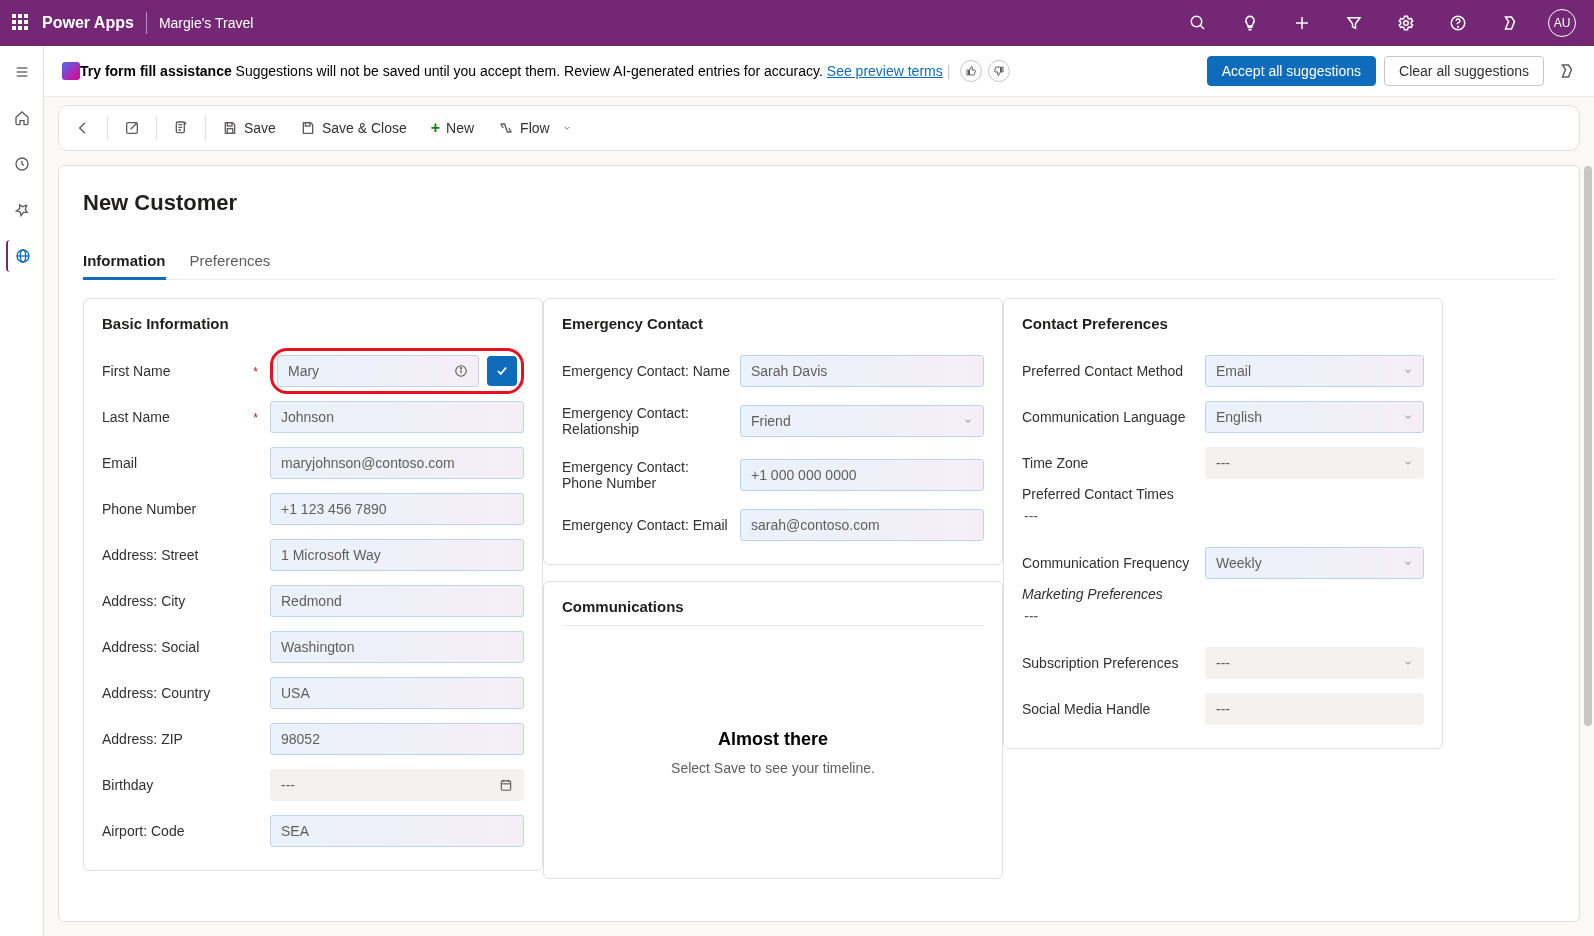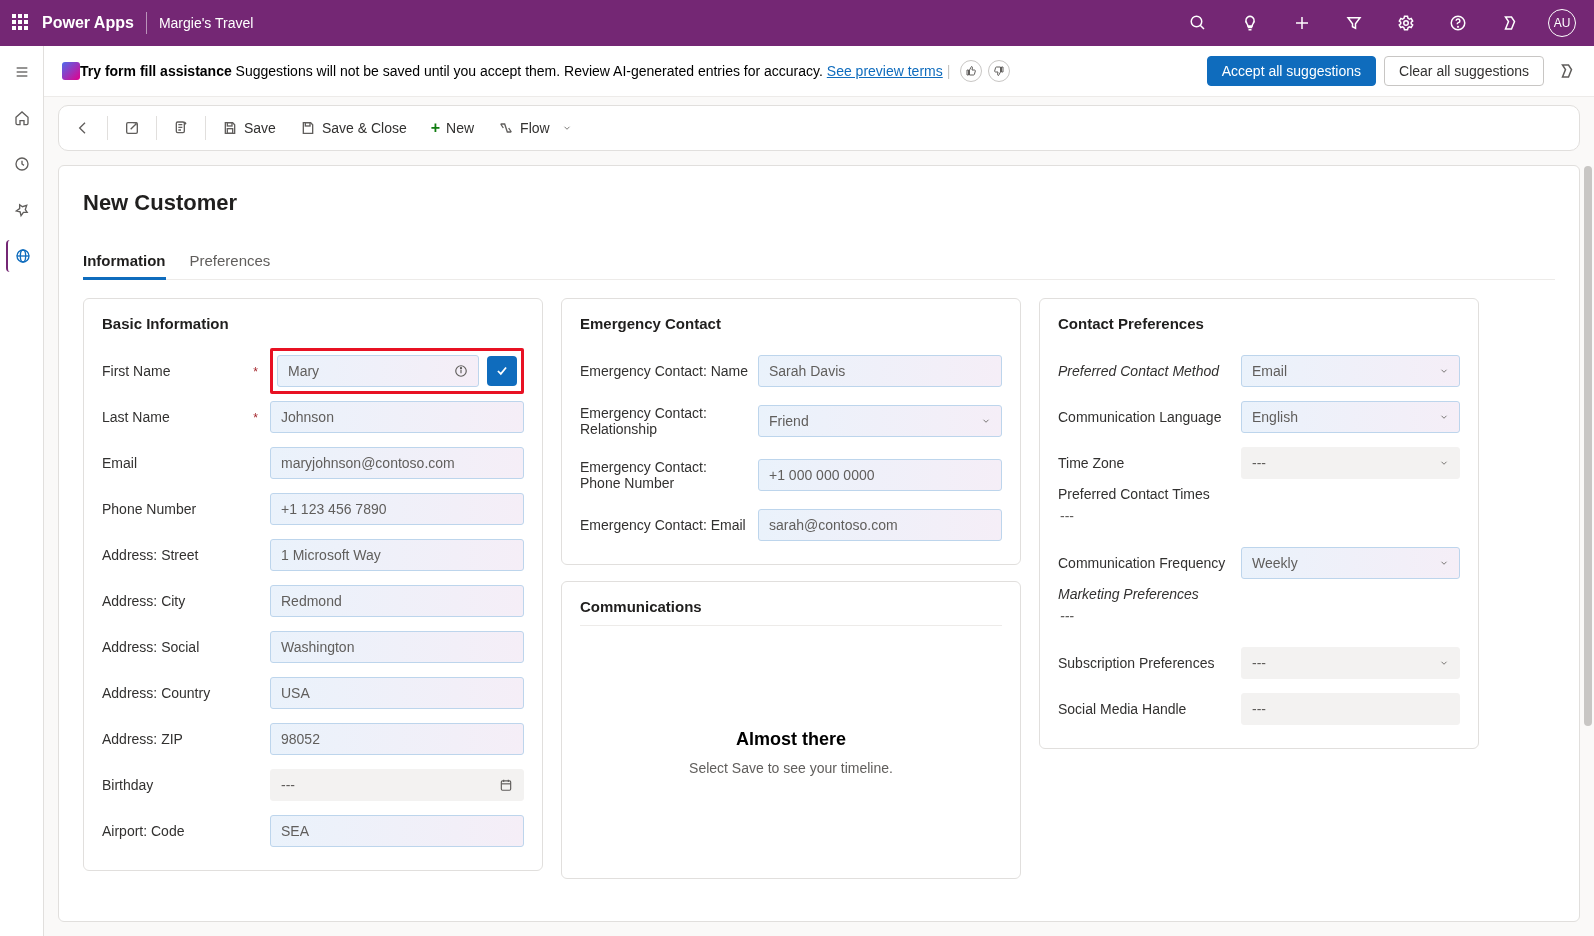--- a/index.html
+++ b/index.html
@@ -54,21 +54,21 @@
   .cmdbar .ic{color:#605e5c;}
   .cmdbar .ic-green{color:#107c10;font-weight:bold;font-size:16px;}
 
   
   .page { margin:14px; background:#fff; border:1px solid #e1dfdd;border-radius:6px;padding:24px 24px 0 24px; flex:1; overflow:auto;}
   .page-title{font-size:22px;font-weight:600;color:#201f1e;}
   .tabs{display:flex;gap:24px;margin-top:28px;border-bottom:1px solid #edebe9;}
   .tab{padding:8px 0;font-size:15px;color:#605e5c;cursor:pointer;}
   .tab.active{color:#201f1e;font-weight:600;border-bottom:3px solid #0f6cbd;margin-bottom:-1px;}
 
-  .cols{display:flex;gap:18px;margin-top:18px;align-items:flex-start;}
+  .cols{display:flex;margin-top:18px;align-items:flex-start;}
   .card{border:1px solid #e1dfdd;border-radius:6px;padding:16px 18px;background:#fff;}
   .card-h{font-size:15px;font-weight:600;color:#201f1e;margin-bottom:16px;}
   
   .col1{width:460px;}
   .col2{width:460px;display:flex;flex-direction:column;gap:16px;}
   .col3{width:440px;}
 
   .frow{display:flex;align-items:center;min-height:46px;gap:8px;}
   .flabel{width:160px;font-size:14px;color:#323130;position:relative;}
   .flabel.req::after{content:"*";color:#a4262c;position:absolute;right:4px;top:2px;font-size:12px;}
@@ -293,21 +293,21 @@
         <div class="tab">Preferences</div>
       </div>
 
       <div class="cols">
 
         <div class="card col1">
           <div class="card-h">Basic Information</div>
 
           <div class="frow">
             <div class="flabel req">First Name</div>
-            <div class="highlight-wrap" style="flex:1;">
+            <div class="highlight-wrap" style="flex:1;border-radius:17px;">
               <div class="finput">
                 <span>Mary</span>
                 <span class="info-ic">
                   <svg width="14" height="14" viewBox="0 0 24 24" fill="none" stroke="currentColor" stroke-width="2">
                       <circle cx="12" cy="12" r="9"></circle>
                       <line x1="12" y1="10" x2="12" y2="16"></line>
                       <circle cx="12" cy="7" r="1" fill="currentColor"></circle>
                     </svg>
                 </span>
               </div>
@@ -428,21 +428,21 @@
             <div class="comms-body">
               <div class="t1">Almost there</div>
               <div class="t2">Select Save to see your timeline.</div>
             </div>
           </div>
         </div>
 
         <div class="card col3">
           <div class="card-h">Contact Preferences</div>
           <div class="frow">
-            <div class="flabel" style="width:175px;font-style:italic;">Preferred Contact Method</div>
+            <div class="flabel" style="width:175px;">Preferred Contact Method</div>
             <div class="finput">
                 <span>Email</span>
                 <span class="chev">
                   <svg width="10" height="10" viewBox="0 0 24 24" fill="none" stroke="currentColor" stroke-width="2">
                     <path d="M6 9l6 6 6-6"></path>
                   </svg>
                 </span>
               </div>
           </div>
           <div class="frow">

